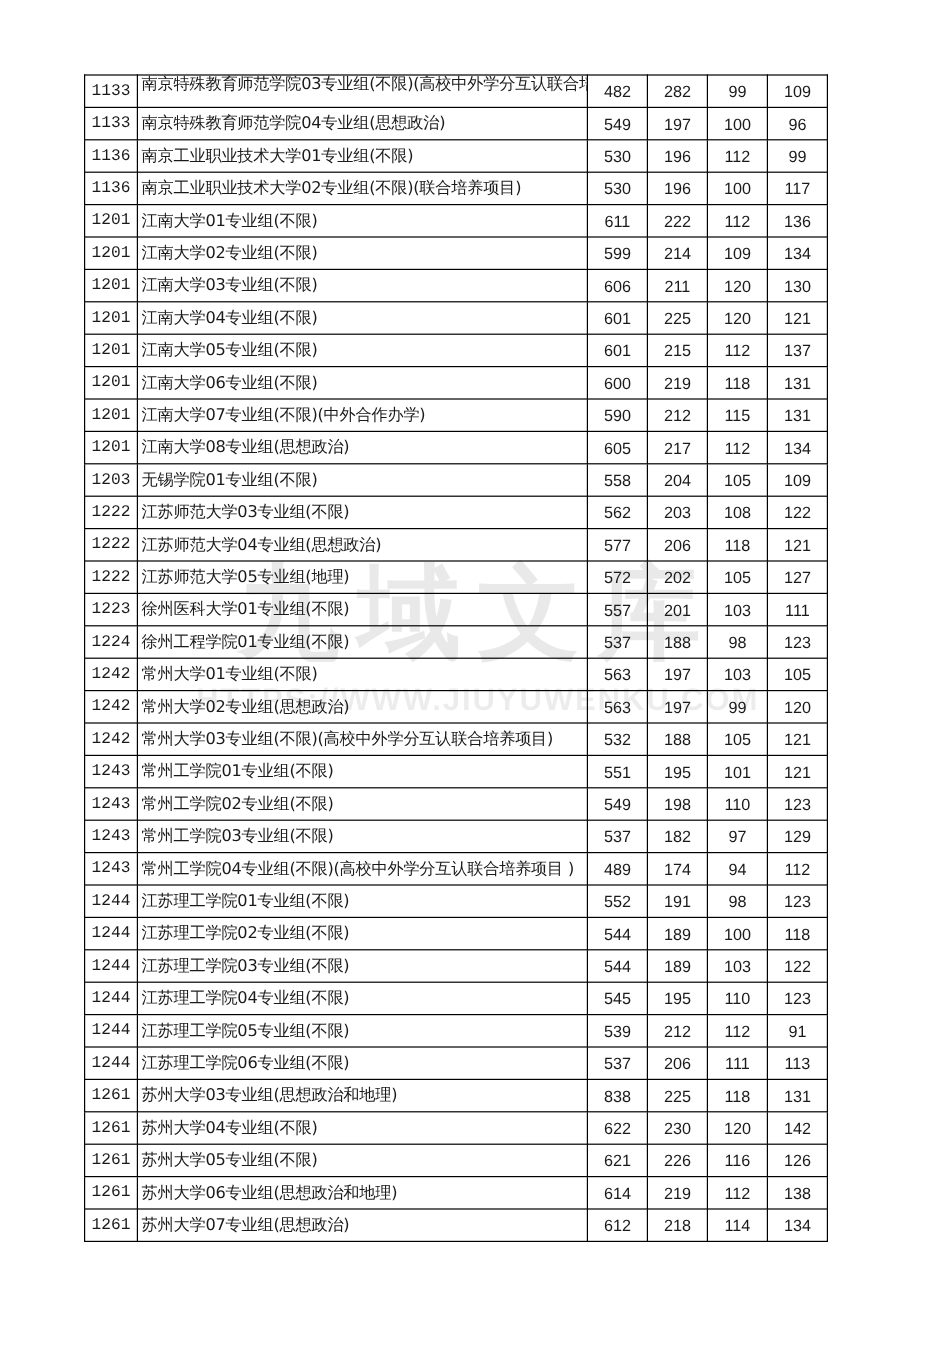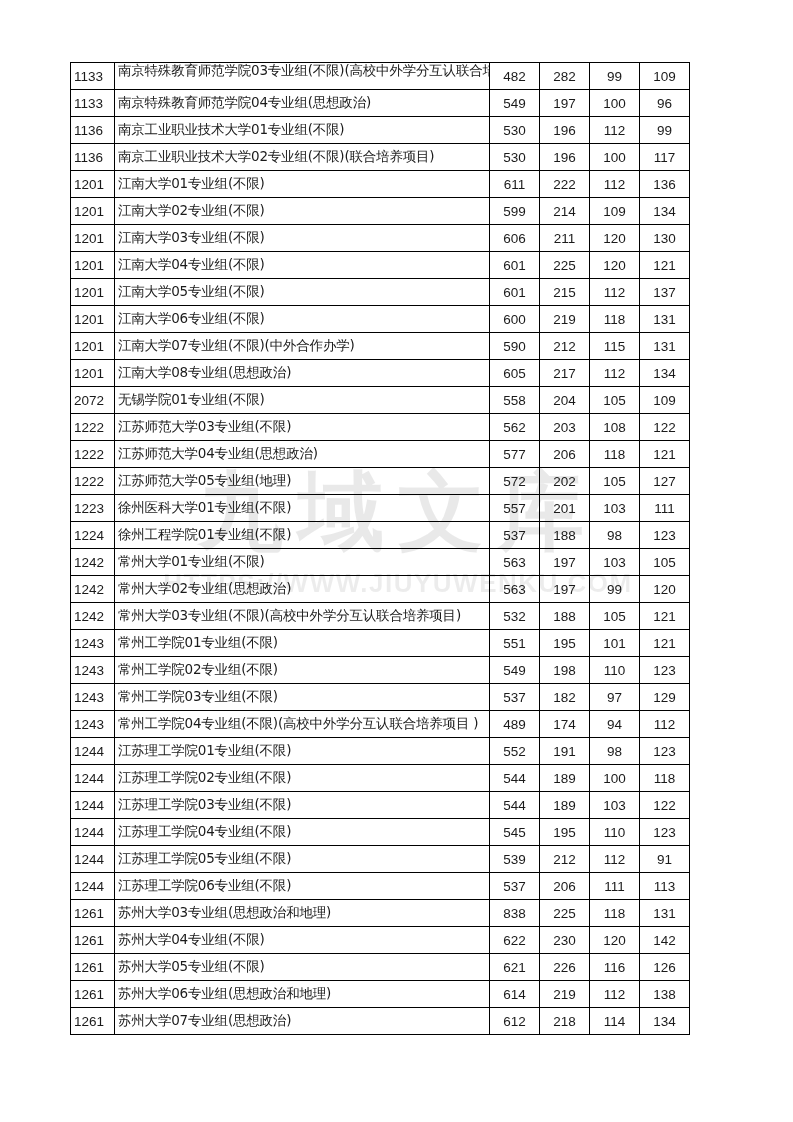--- a/index.html
+++ b/index.html
@@ -88,22 +88,22 @@
     border: 1px solid #000000;
     height: 26px;
     padding: 0 3px;
     font-size: 13.5px;
     color: #1a1a1a;
     background: transparent;
     overflow: hidden;
     white-space: nowrap;
   }
   td.code {
-    text-align: left;
-    font-family: Liberation Sans, sans-serif;
+    text-align: center;
+    font-family: Liberation Mono, monospace;
     font-size: 14px;
   }
   td.name {
     text-align: left;
     font-family: "DejaVu Sans", "Liberation Sans", sans-serif;
     font-size: 13px;
     padding-left: 4px;
     letter-spacing: -0.2px;
   }
   td.val {
@@ -229,21 +229,21 @@
       </tr>
       <tr>
         <td class="code">1201</td>
         <td class="name">江南大学08专业组(思想政治)</td>
         <td class="val">605</td>
         <td class="val">217</td>
         <td class="val">112</td>
         <td class="val">134</td>
       </tr>
       <tr>
-        <td class="code">2072</td>
+        <td class="code">1203</td>
         <td class="name">无锡学院01专业组(不限)</td>
         <td class="val">558</td>
         <td class="val">204</td>
         <td class="val">105</td>
         <td class="val">109</td>
       </tr>
       <tr>
         <td class="code">1222</td>
         <td class="name">江苏师范大学03专业组(不限)</td>
         <td class="val">562</td>

